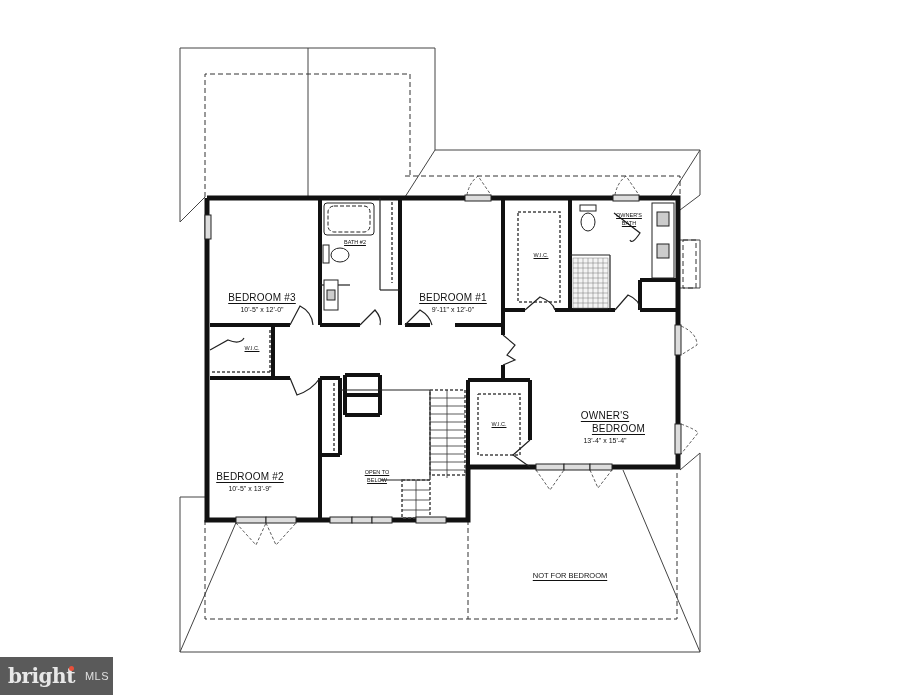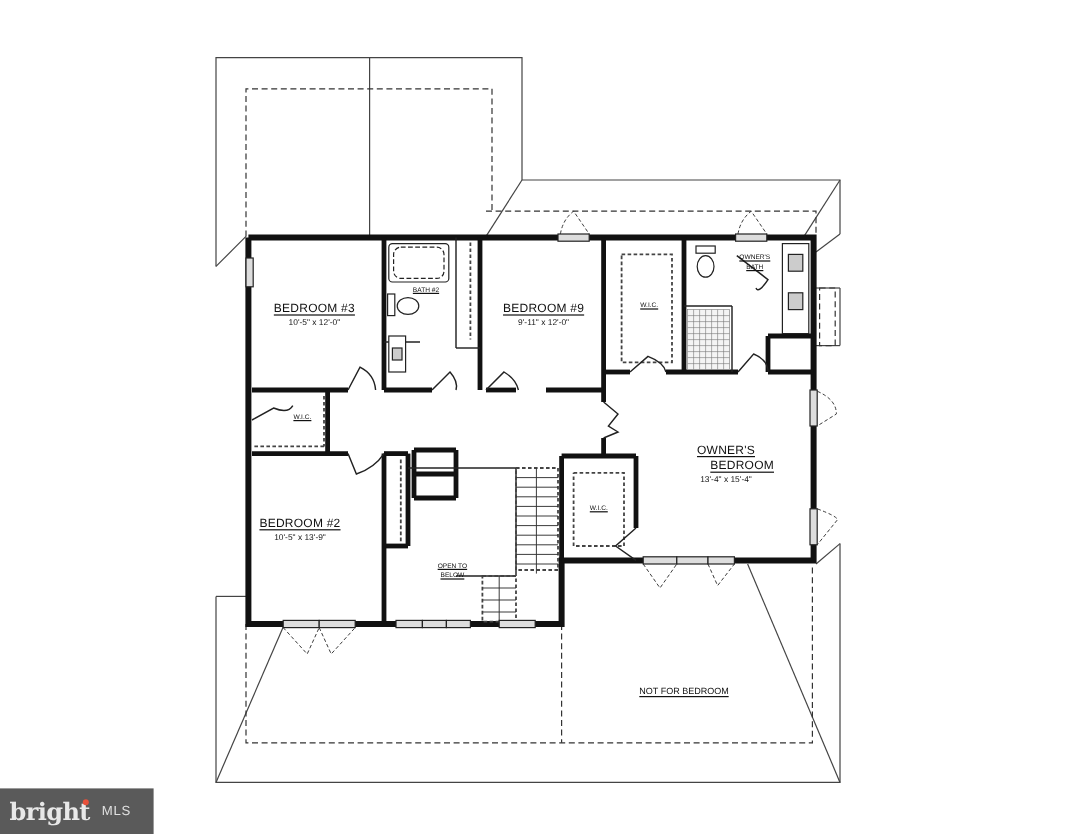--- a/index.html
+++ b/index.html
@@ -1,23 +1,23 @@
 <!DOCTYPE html>
 <html><head>
 <meta charset="utf-8">
 <style>
   html, body { margin:0; padding:0; background:#ffffff; }
   body { width:900px; height:695px; position:relative; overflow:hidden; font-family:"Liberation Sans", sans-serif; }
   #plan { position:absolute; left:0; top:0; width:900px; height:695px; }
   .lbl { position:absolute; font-family:"Liberation Sans", sans-serif; color:#111; text-align:center; white-space:nowrap; }
-  .room-name { font-size:10px; text-decoration:underline; text-underline-offset:2px; letter-spacing:0.2px; }
+  .room-name { font-size:10px; text-decoration:underline; text-underline-offset:2px; letter-spacing:0.2px;margin-top:40px; }
   .room-dim { font-size:7px; margin-top:3px; }
   .small { font-size:5.5px; text-decoration:underline; text-underline-offset:1px; }
   .note { font-size:7.5px; text-decoration:underline; text-underline-offset:2px; }
-  #logo { position:absolute; left:0; top:657px; width:128px; height:38px; background:#5a5a5a; display:flex; align-items:center; padding-left:8px; box-sizing:border-box; }
+  #logo { position:absolute; left:0; top:657px; width:113px; height:38px; background:#5a5a5a; display:flex; align-items:center; padding-left:8px; box-sizing:border-box; }
   #logo .brand { font-family:"DejaVu Serif", serif; color:#e8e8e8; font-size:20px; font-weight:bold; letter-spacing:-0.5px; }
   #logo .mls { font-family:"Liberation Sans", sans-serif; color:#e0e0e0; font-size:11px; margin-left:5px; letter-spacing:0.5px; }
   #logo .dot { display:inline-block; width:5px; height:5px; border-radius:50%; background:#e8503a; position:relative; top:-8px; left:-6px; }
 </style>
 </head>
 <body>
 
 <svg id="plan" viewBox="0 0 900 695" xmlns="http://www.w3.org/2000/svg">
 
   <g fill="none" stroke="#444" stroke-width="1">
@@ -195,21 +195,21 @@
     <path d="M236,523 L256,545 L266,523"></path>
     <path d="M266,523 L276,545 L296,523"></path>
   </g>
 </svg>
 
 <div class="lbl" style="left:222px;top:252px;width:80px;">
   <div class="room-name">BEDROOM #3</div>
   <div class="room-dim">10'-5" x 12'-0"</div>
 </div>
 <div class="lbl" style="left:413px;top:252px;width:80px;">
-  <div class="room-name">BEDROOM #9</div>
+  <div class="room-name">BEDROOM #1</div>
   <div class="room-dim">9'-11" x 12'-0"</div>
 </div>
 <div class="lbl" style="left:210px;top:431px;width:80px;">
   <div class="room-name">BEDROOM #2</div>
   <div class="room-dim">10'-5" x 13'-9"</div>
 </div>
 <div class="lbl" style="left:565px;top:370px;width:80px;">
   <div class="room-name">OWNER'S</div>
   <div class="room-name" style="margin-top:2px;text-align:right;">BEDROOM</div>
   <div class="room-dim">13'-4" x 15'-4"</div>

